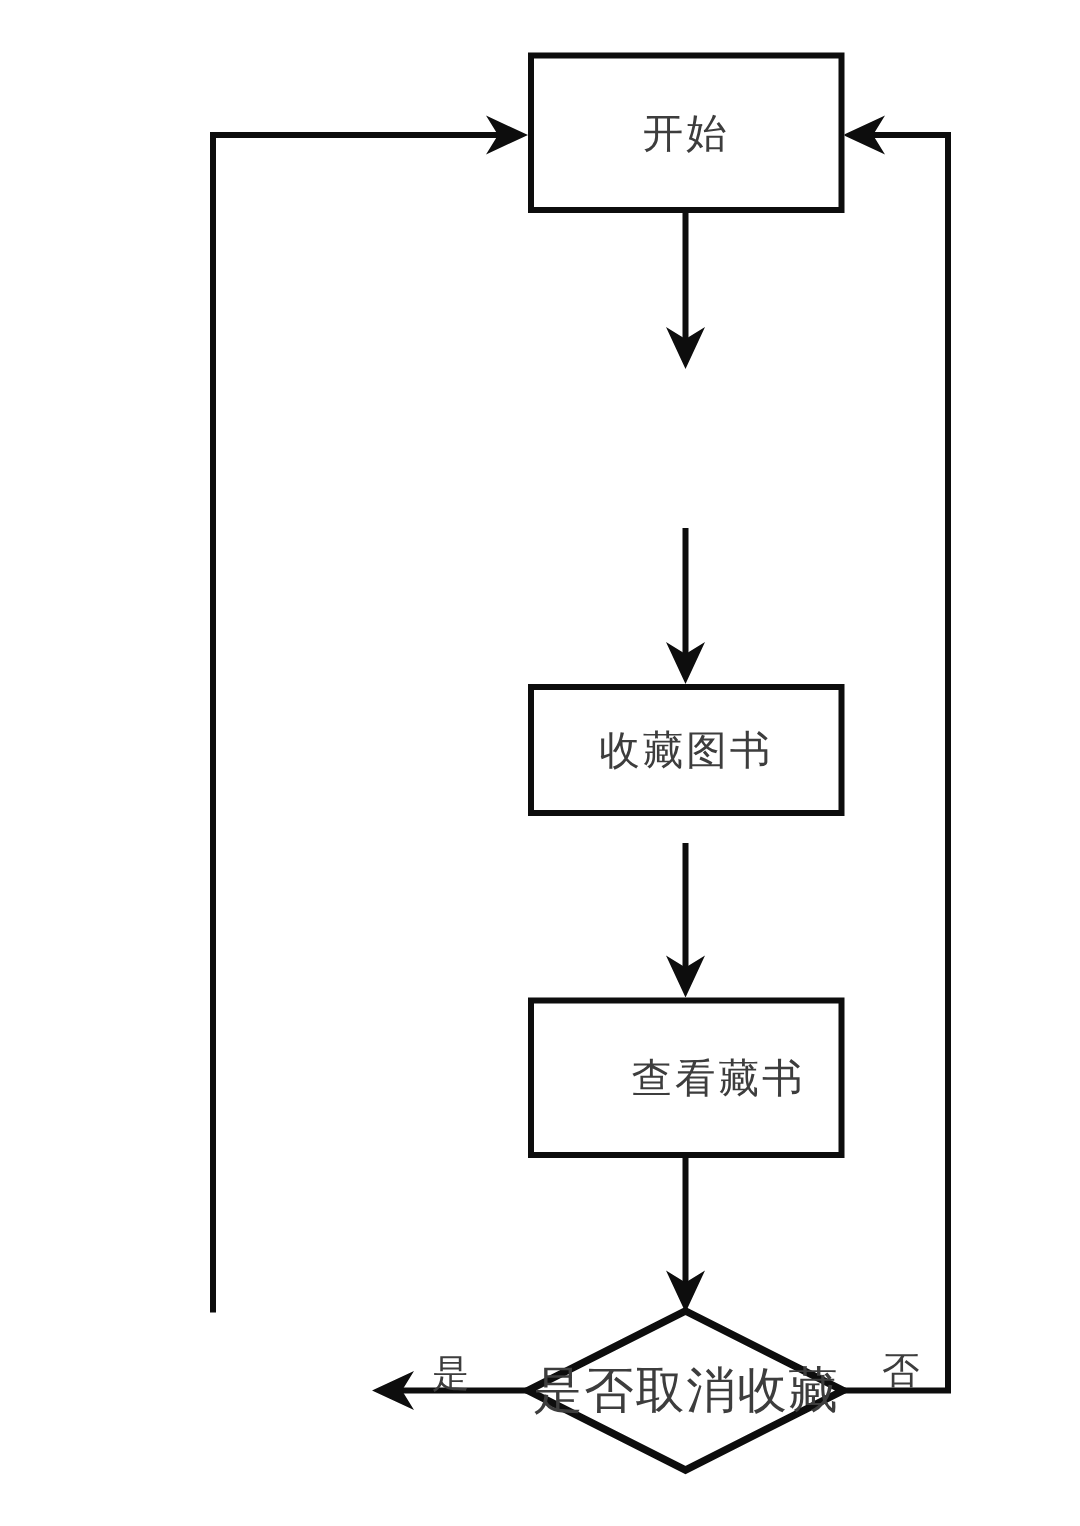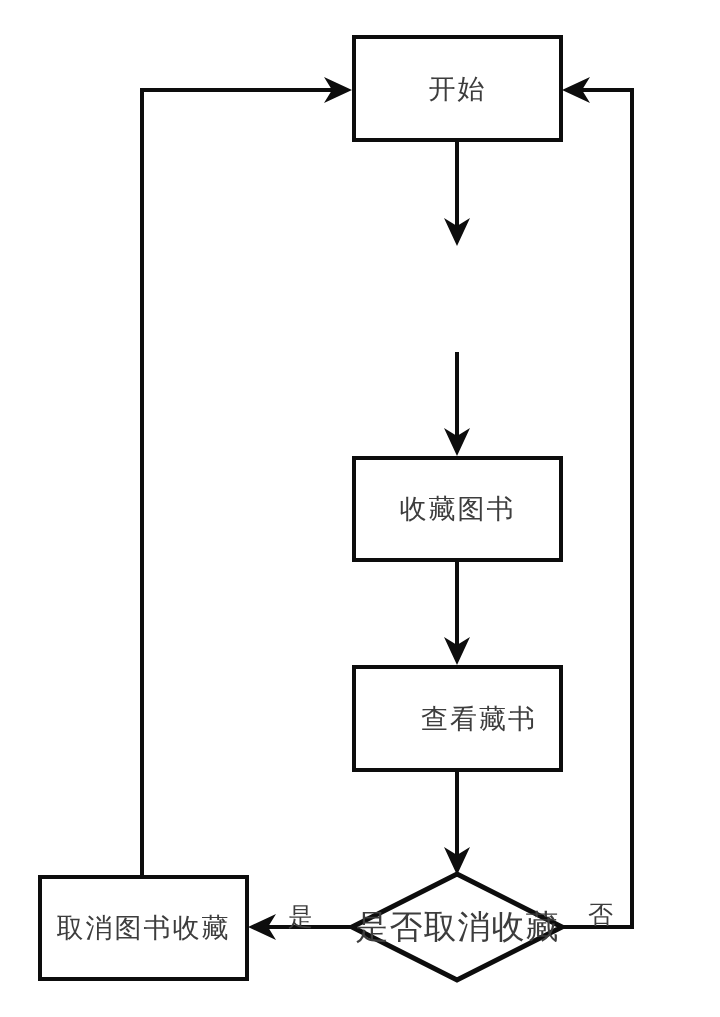--- a/index.html
+++ b/index.html
@@ -30,21 +30,21 @@
     display: flex;
     align-items: center;
     justify-content: center;
     color: #3d3d3d;
     font-size: 27px;
     letter-spacing: 2px;
     text-align: center;
   }
   .node-start   { left: 352px; top: 35px;  width: 211px; height: 107px; }
   .node-browse  { left: 352px; top: 246px; width: 211px; height: 106px; }
-  .node-collect { left: 352px; top: 456px; width: 211px; height: 106px; }
+  .node-collect { left: 352px; top: 456px; width: 211px; height: 88px; }
   .node-view    { left: 352px; top: 665px; width: 211px; height: 107px; padding-left: 43px; }
   .node-cancel  { left: 38px;  top: 875px; width: 211px; height: 106px; }
   .diamond-label {
     position: absolute;
     left: 352px;
     top: 875px;
     width: 211px;
     height: 105px;
     display: flex;
     align-items: center;
@@ -103,20 +103,17 @@
   </div>
 
   <div class="node node-view">
     <span>查看藏书</span>
   </div>
 
   <div class="diamond-label">
     <span>是否取消收藏</span>
   </div>
 
-  <div class="node node-cancel">
-    <span>取消图书收藏</span>
-  </div>
 
   <div class="edge-label edge-label-yes">是</div>
   <div class="edge-label edge-label-no">否</div>
 
 </div>
 
 </body></html>

